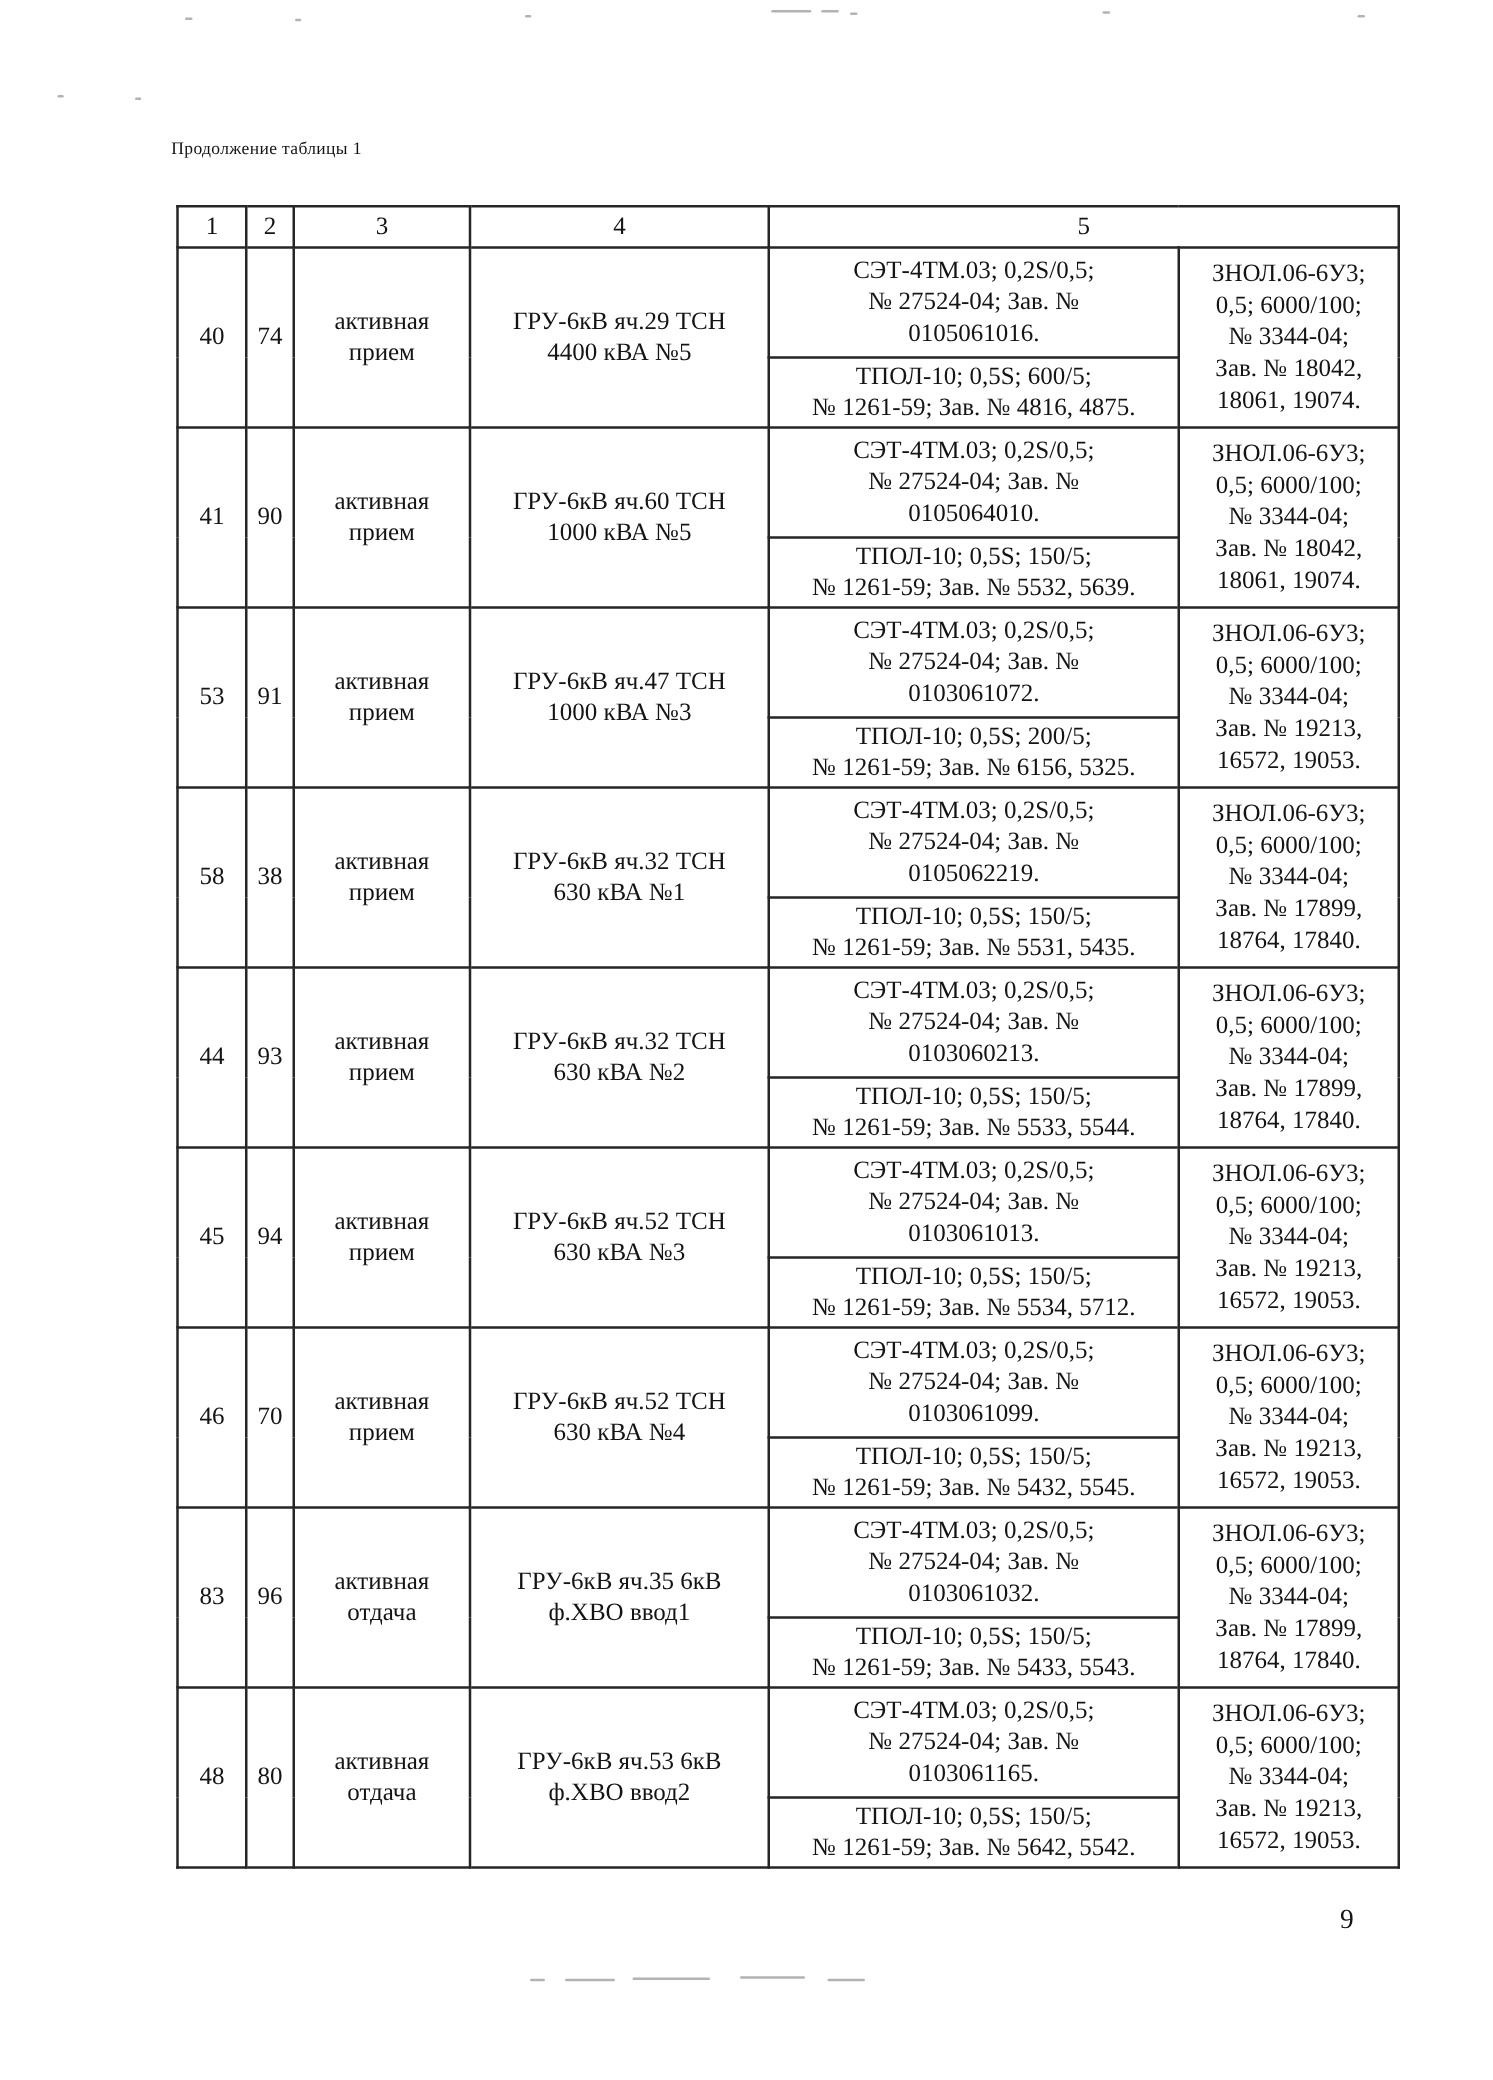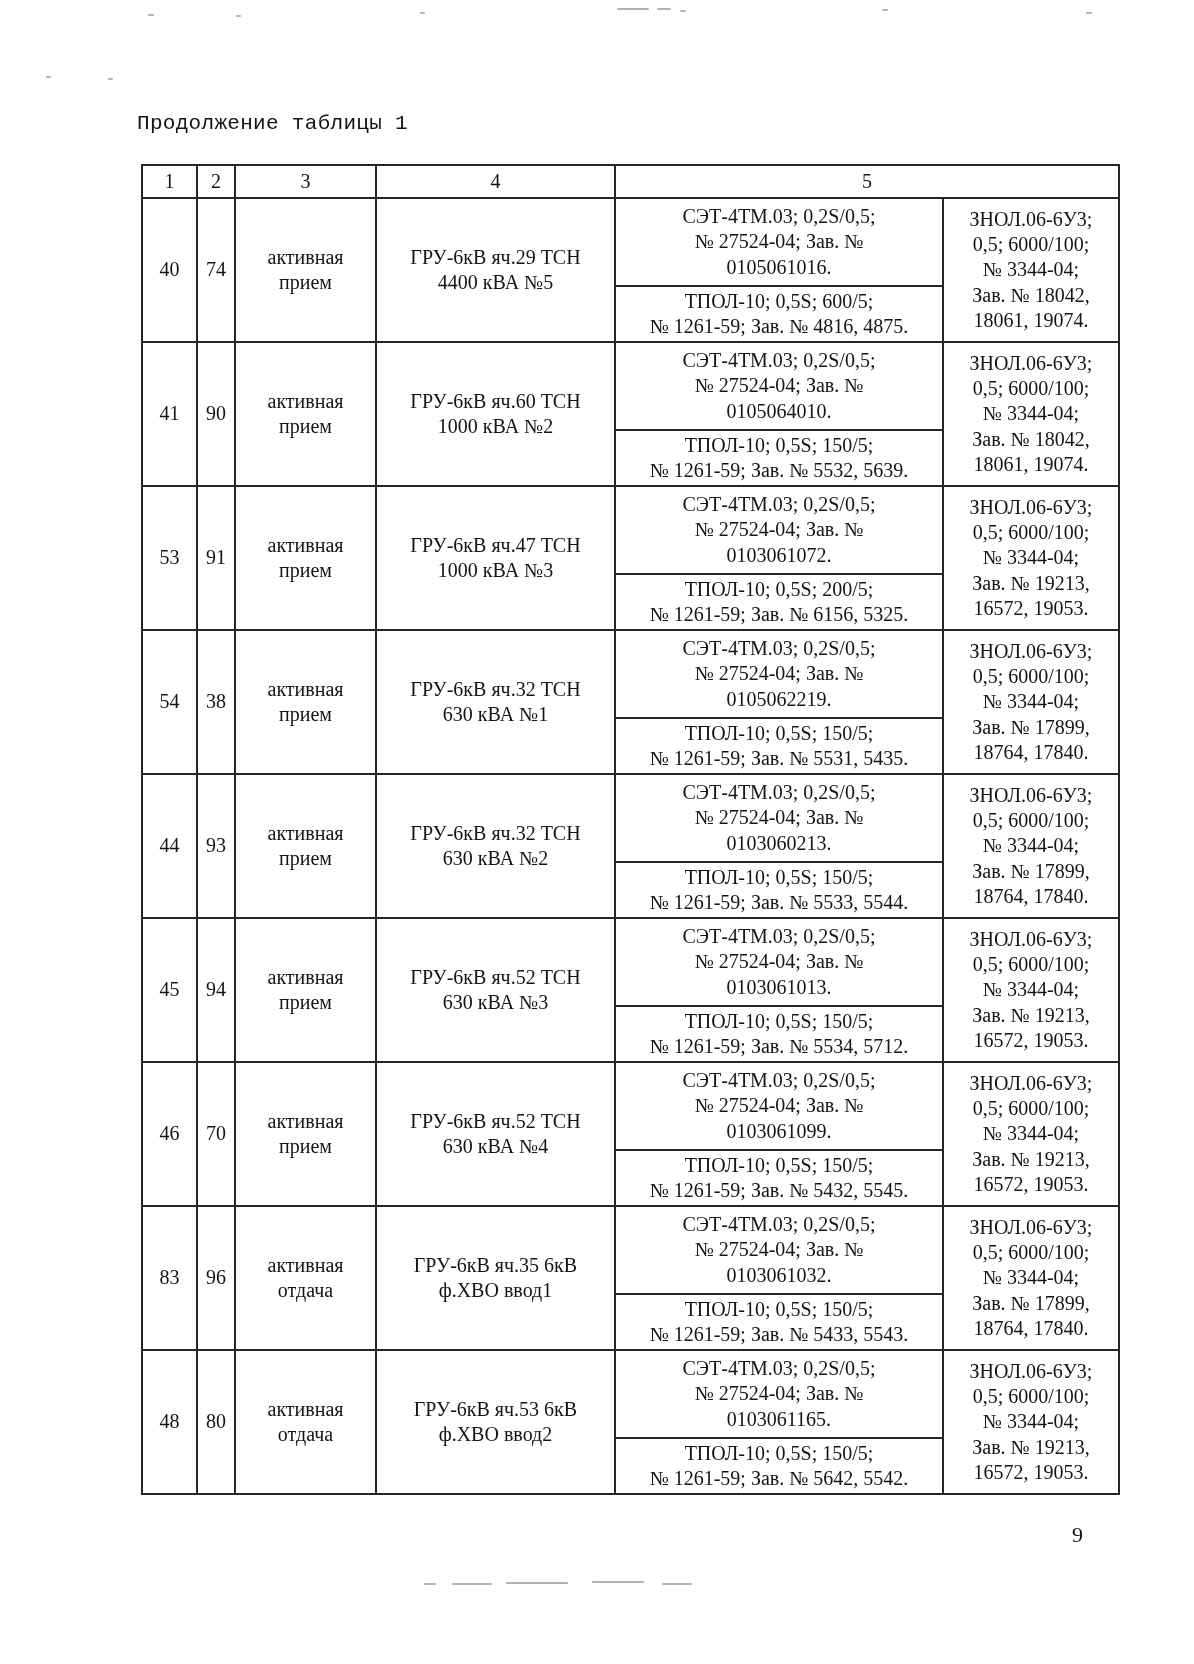--- a/index.html
+++ b/index.html
@@ -4,21 +4,21 @@
 <style>
   html,body{margin:0;padding:0;}
   body{
     width:1194px;height:1664px;position:relative;
     background:#ffffff;color:#141414;
     font-family:"Liberation Serif","DejaVu Serif",serif;
     overflow:hidden;
   }
   .page-title{
     position:absolute;left:137px;top:112px;
-    font-size:21px;letter-spacing:0.3px;font-family:Liberation Mono, monospace;
+    font-size:14px;letter-spacing:0.3px;
   }
   table.doc-table{
     position:absolute;left:141px;top:164px;
     border-collapse:collapse;table-layout:fixed;
     width:977px;
   }
   .doc-table th,.doc-table td{
     border:2px solid #262626;
     text-align:center;vertical-align:middle;
     font-weight:normal;
@@ -96,21 +96,21 @@
     <td>ТПОЛ-10; 0,5S; 600/5;
 № 1261-59;  Зав. № 4816, 4875.</td>
   </tr>
 
   <tr class="sub-top">
     <td rowspan="2">41</td>
     <td rowspan="2">90</td>
     <td rowspan="2">активная
 прием</td>
     <td rowspan="2">ГРУ-6кВ яч.60 ТСН
-1000 кВА №2</td>
+1000 кВА №5</td>
     <td>СЭТ-4ТМ.03; 0,2S/0,5;
 № 27524-04; Зав. №
 0105064010.</td>
     <td rowspan="2">ЗНОЛ.06-6У3;
 0,5; 6000/100;
 № 3344-04;
 Зав. № 18042,
 18061, 19074.</td>
   </tr>
   <tr class="sub-bot">
@@ -133,21 +133,21 @@
 № 3344-04;
 Зав. № 19213,
 16572, 19053.</td>
   </tr>
   <tr class="sub-bot">
     <td>ТПОЛ-10; 0,5S; 200/5;
 № 1261-59;  Зав. № 6156, 5325.</td>
   </tr>
 
   <tr class="sub-top">
-    <td rowspan="2">54</td>
+    <td rowspan="2">58</td>
     <td rowspan="2">38</td>
     <td rowspan="2">активная
 прием</td>
     <td rowspan="2">ГРУ-6кВ яч.32 ТСН
 630 кВА №1</td>
     <td>СЭТ-4ТМ.03; 0,2S/0,5;
 № 27524-04; Зав. №
 0105062219.</td>
     <td rowspan="2">ЗНОЛ.06-6У3;
 0,5; 6000/100;

